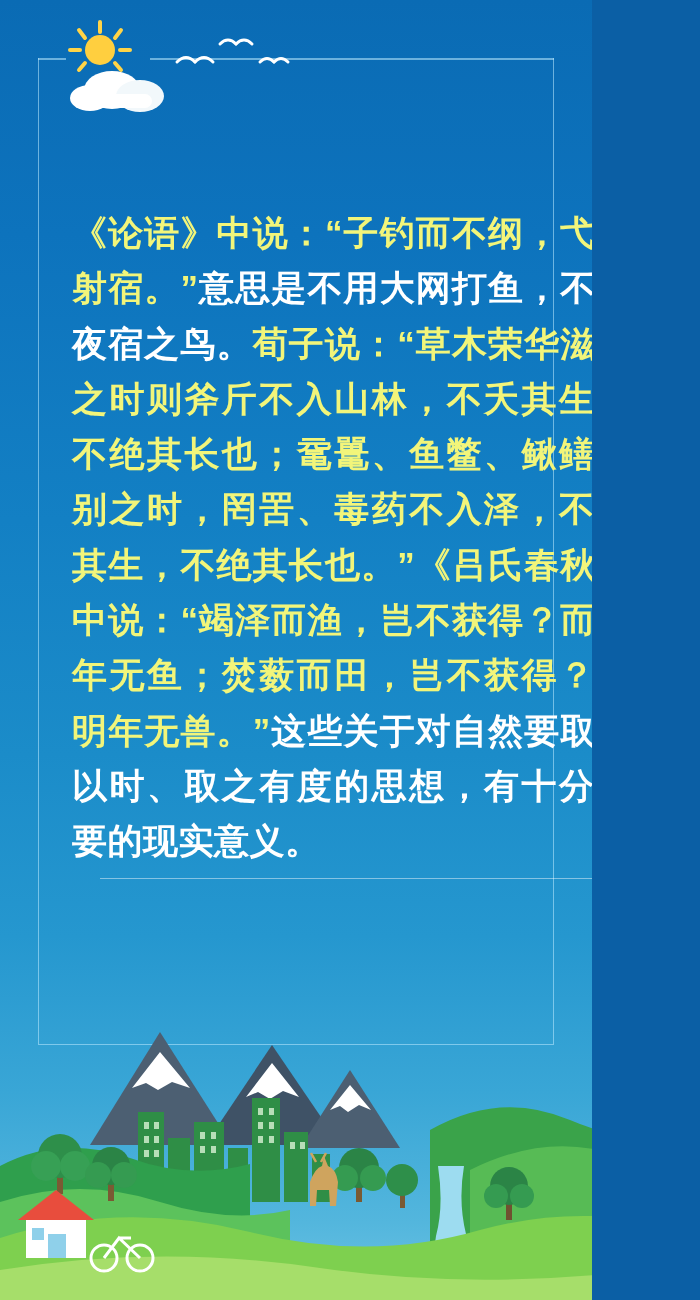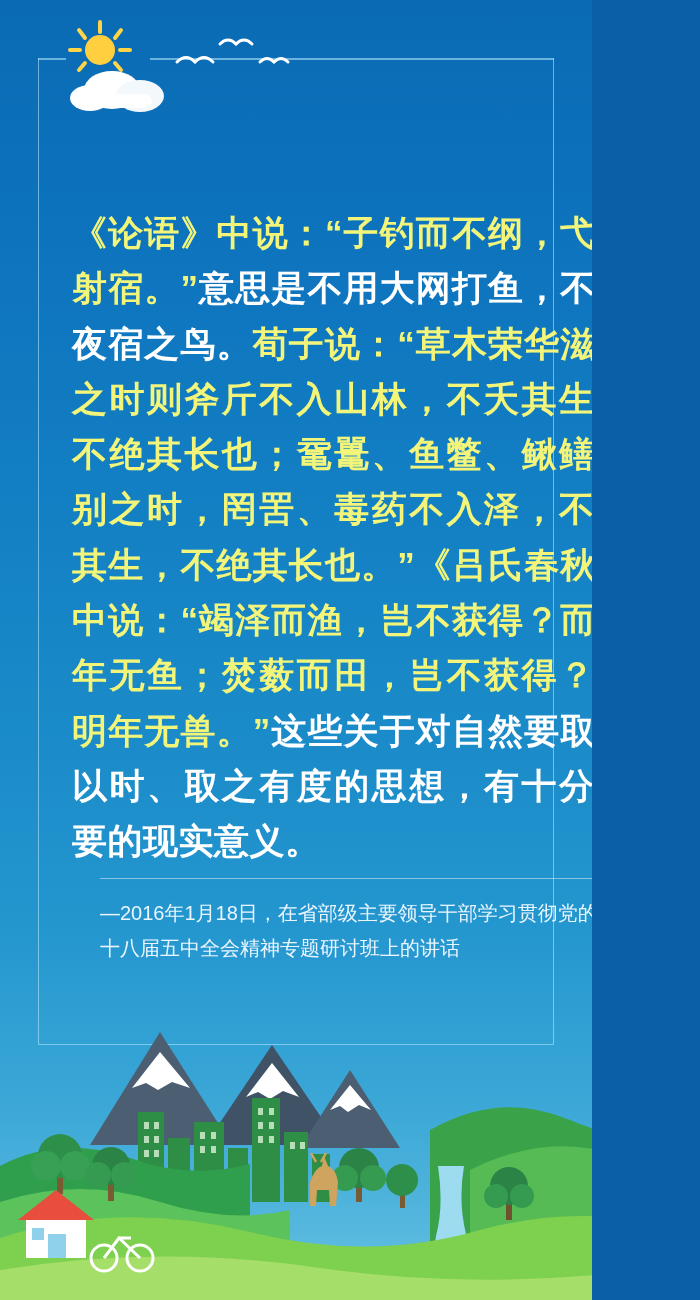--- a/index.html
+++ b/index.html
@@ -141,21 +141,20 @@
         <path d="M222 44 q7 -7 14 0"></path>
       </g>
     </svg>
   </div>
 
   <div class="quote">
     <span class="hl">《论语》中说：“子钓而不纲，弋不射宿。”</span><span>意思是不用大网打鱼，不射夜宿之鸟。</span><span class="hl">荀子说：“草木荣华滋硕之时则斧斤不入山林，不夭其生，不绝其长也；鼋鼍、鱼鳖、鳅鳝孕别之时，罔罟、毒药不入泽，不夭其生，不绝其长也。”《吕氏春秋》中说：“竭泽而渔，岂不获得？而明年无鱼；焚薮而田，岂不获得？而明年无兽。”</span><span>这些关于对自然要取之以时、取之有度的思想，有十分重要的现实意义。</span>
   </div>
 
   <div class="divider"></div>
-  <div class="attribution">—2016年1月18日，在省部级主要领导干部学习贯彻党的十八届五中全会精神专题研讨班上的讲话</div>
 
   <div class="landscape">
     <svg width="700" height="330" viewBox="0 0 700 330" xmlns="http://www.w3.org/2000/svg">
 
       <g>
         <path d="M90 175 L160 62 L232 175 Z" fill="#4c5f72"></path>
         <path d="M132 118 L160 82 L190 118 L172 112 L158 120 L146 113 Z" fill="#ffffff"></path>
         <path d="M205 175 L272 75 L340 175 Z" fill="#3f5266"></path>
         <path d="M246 127 L272 93 L299 127 L283 121 L270 129 L258 122 Z" fill="#ffffff"></path>
         <path d="M300 178 L350 100 L400 178 Z" fill="#4c5f72"></path>

